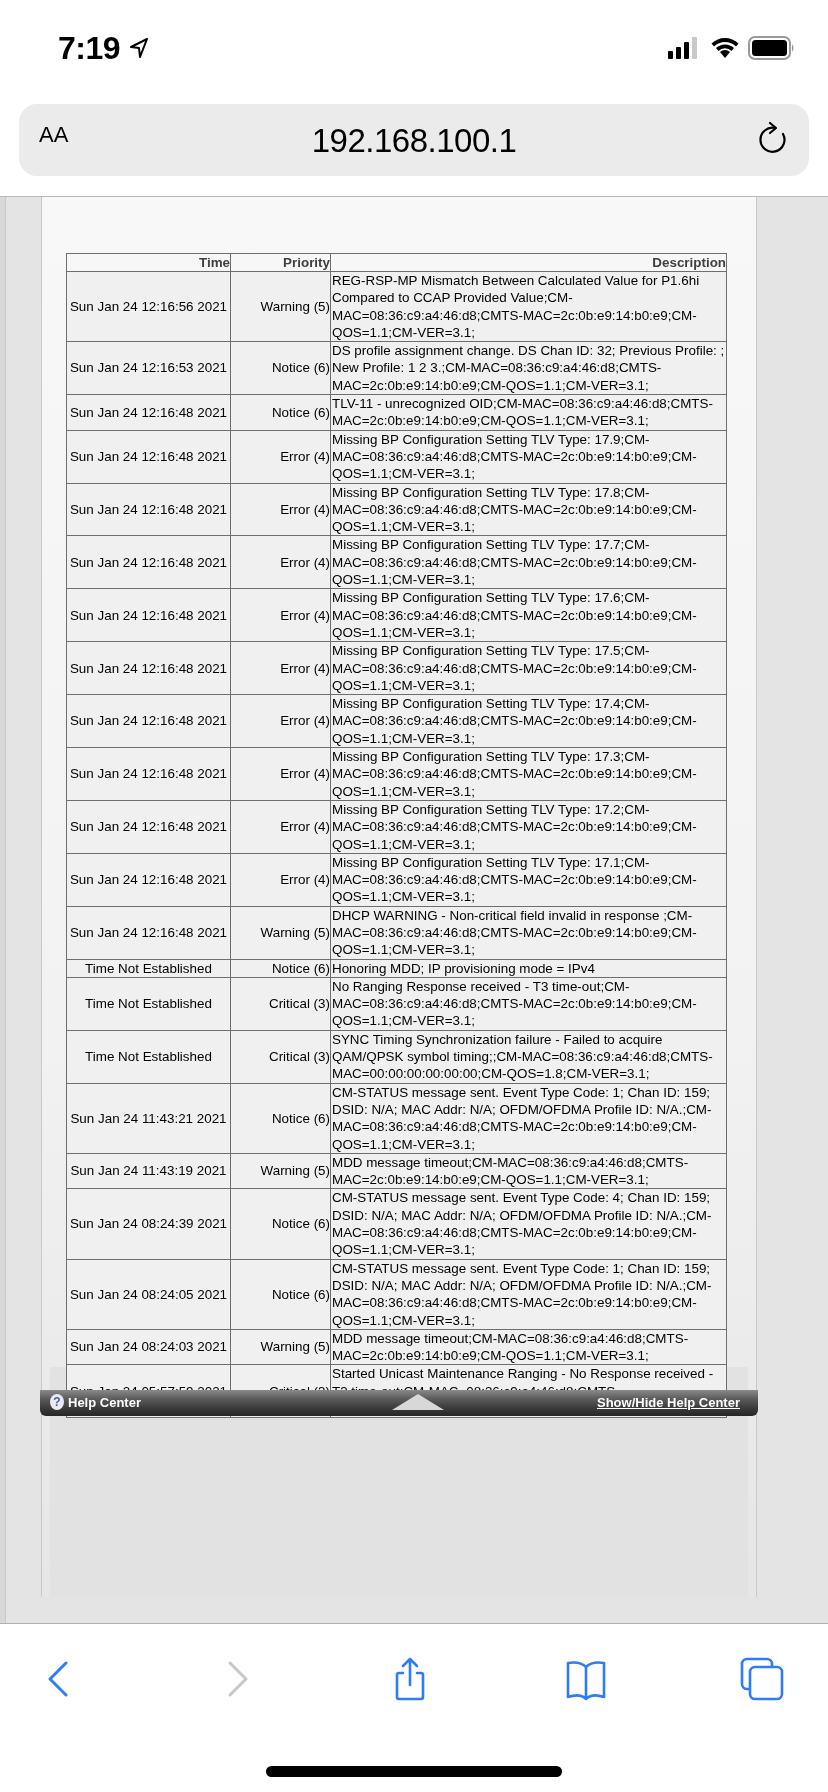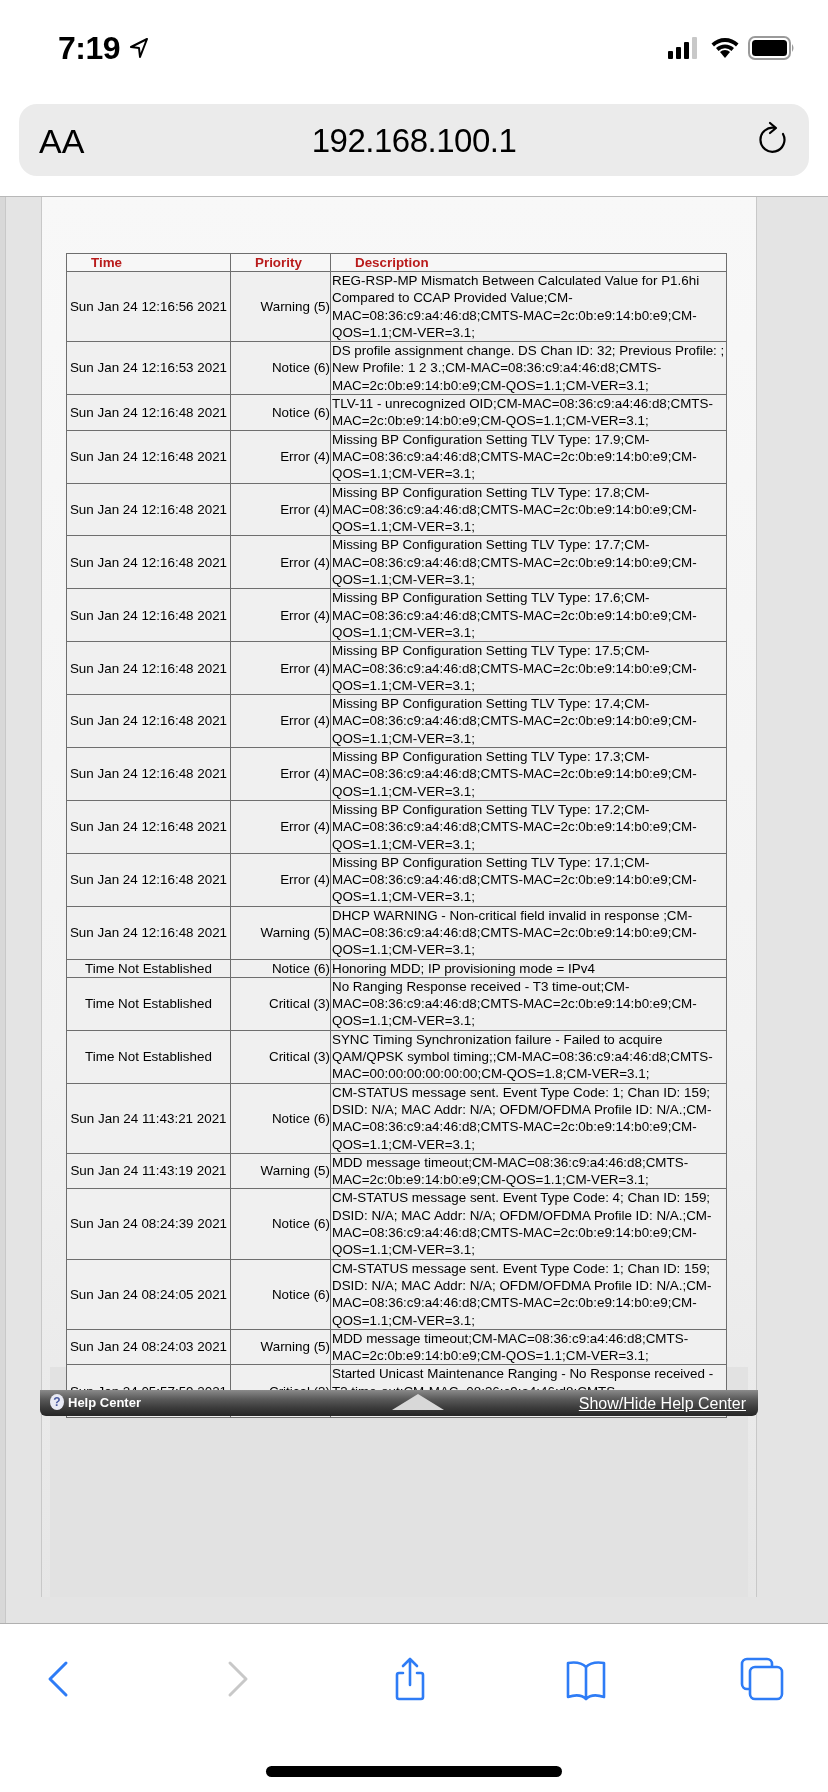--- a/index.html
+++ b/index.html
@@ -7,43 +7,43 @@
   body { position: relative; font-family: "Liberation Sans", sans-serif; color: #000; }
 
   
   .status-bar { position: absolute; left: 0; top: 0; width: 828px; height: 100px; }
   .status-time { position: absolute; left: 58px; top: 30px; font-size: 32px; font-weight: 600; letter-spacing: -0.5px; font-family: "Liberation Sans", sans-serif; text-align: center; }
   .status-loc { position: absolute; left: 128px; top: 36px; width: 22px; height: 24px; }
   .status-right { position: absolute; right: 32px; top: 36px; display: flex; align-items: center; gap: 8px; }
 
   
   .url-bar { position: absolute; left: 19px; top: 104px; width: 790px; height: 72px; background: #ebebeb; border-radius: 18px; }
-  .url-aa { position: absolute; left: 20px; top: 18px; font-size: 34px; font-family: "Liberation Sans", sans-serif; }
+  .url-aa { position: absolute; left: 20px; top: 18px; font-size: 22px; font-family: "Liberation Sans", sans-serif; }
   .url-text { position: absolute; left: 0; right: 0; top: 18px; text-align: center; font-size: 33px; letter-spacing: -0.5px; }
   .reload { position: absolute; right: 18px; top: 16px; width: 38px; height: 40px; }
 
   
   .web { position: absolute; left: 0; top: 196px; width: 828px; height: 1428px; background: #e4e4e4; border-top: 1px solid #b8b8b8; border-bottom: 1px solid #b0b0b0; }
   .web-left-rail { position: absolute; left: 0; top: 0; width: 6px; height: 100%; background: #d8d8d8; border-right: 1px solid #c8c8c8; }
   .panel { position: absolute; left: 41px; top: 0; width: 716px; height: 1400px; background: linear-gradient(#f8f8f8 0, #f2f2f2 60%, #e6e6e6 100%); border-left: 1px solid #c8c8c8; border-right: 1px solid #c8c8c8; }
   .panel-inner { position: absolute; left: 8px; right: 8px; top: 1170px; bottom: 0; background: #e2e2e2; }
 
   table.log { position: absolute; left: 24px; top: 56px; width: 661px; border-collapse: collapse; font-size: 13.4px; line-height: 17.3px; background: #f0f0f0; }
   table.log th, table.log td { border: 1.5px solid #6e6e6e; }
-  table.log th { color: #b91c1c; font-weight: bold; font-size: 13.4px; height: 18px; line-height: 16px; background: #f7f7f7; text-align: left; padding-left: 24px; }
+  table.log th { color: #404040; font-weight: bold; font-size: 13.4px; height: 18px; line-height: 16px; background: #f7f7f7; text-align: right; padding-left: 24px; }
   td.c-time { width: 164px; text-align: center; vertical-align: middle; padding: 0 2px; white-space: nowrap; }
   td.c-prio { width: 100px; text-align: right; vertical-align: middle; white-space: nowrap; }
   td.c-desc { padding: 0 1px 0 1px; vertical-align: top; word-break: normal; margin-left: 28px; }
 
   
   .help-bar { position: absolute; left: 40px; top: 1389px; width: 718px; height: 26px; border-radius: 0 0 6px 6px; background: linear-gradient(#8a8a8a 0, #5a5a5a 35%, #3a3a3a 70%, #262626 100%); }
   .help-left { position: absolute; left: 10px; top: 4px; display: flex; align-items: center; gap: 4px; color: #fff; font-weight: bold; font-size: 13px; }
   .help-q { width: 14px; height: 16px; border-radius: 50%; background: #e8eaf4; color: #4a5aa0; font-size: 12px; line-height: 16px; text-align: center; font-weight: bold; }
   .help-arrow { position: absolute; left: 352px; top: 4px; width: 0; height: 0; border-left: 26px solid transparent; border-right: 26px solid transparent; border-bottom: 16px solid #d8d8d8; }
-  .help-right { position: absolute; right: 12px; top: 5px; color: #fff; font-weight: normal; font-size: 16px; text-decoration: underline; }
+  .help-right { position: absolute; right: 18px; top: 5px; color: #fff; font-weight: bold; font-size: 13px; text-decoration: underline; }
 
   
   .toolbar { position: absolute; left: 0; top: 1625px; width: 828px; height: 110px; background: #fff; }
   .tb-btn { position: absolute; top: 30px; width: 48px; height: 48px; }
   .home-indicator { position: absolute; left: 266px; top: 1766px; width: 296px; height: 11px; border-radius: 6px; background: #000; }
 </style>
 </head>
 <body>
 
 <div class="status-bar">

